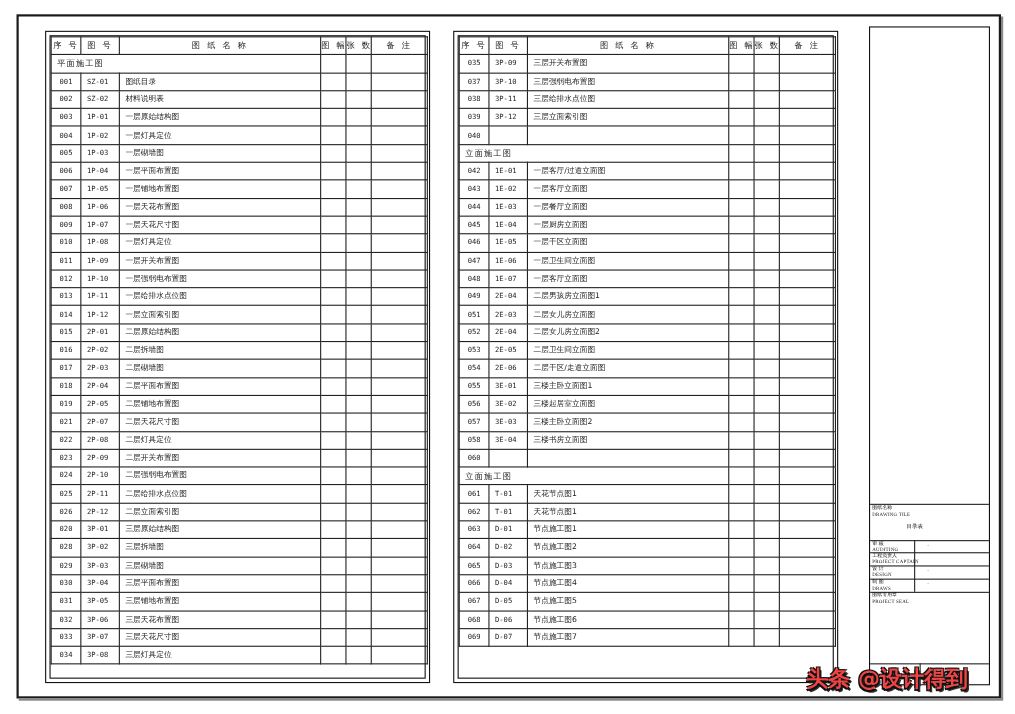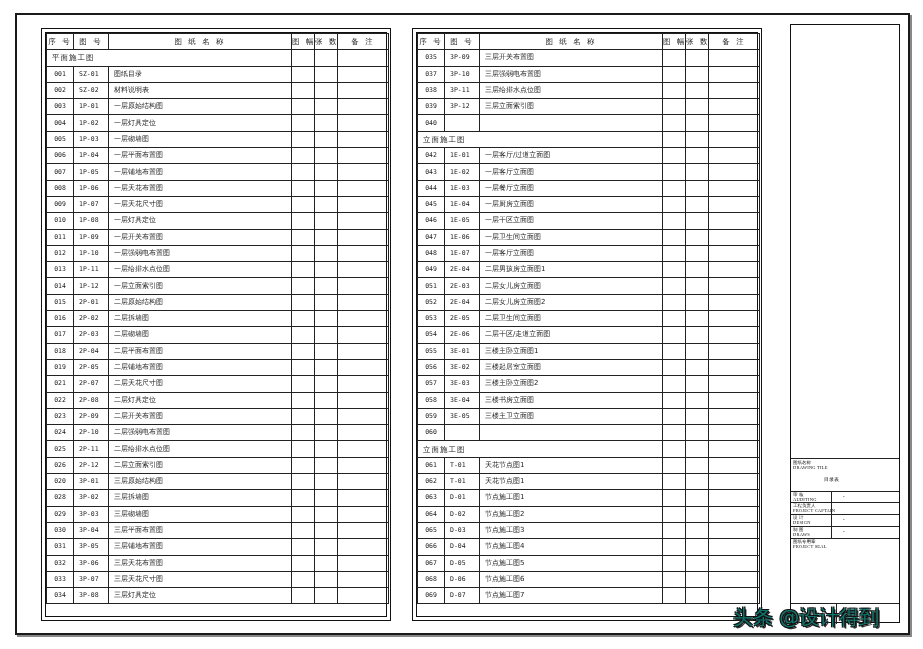--- a/index.html
+++ b/index.html
@@ -11,21 +11,21 @@
   table.list td,table.list th{border:1px solid #222;height:15.3px;padding:0 0 0 5px;font-size:7px;line-height:15px;white-space:nowrap;overflow:hidden;font-weight:normal;text-align:left;}
   table.list th{text-align:center;padding:0;letter-spacing:2px;font-size:7.5px;}
   table.list td.num{text-align:center;padding:0;font-family:"DejaVu Sans Mono",monospace;font-size:6.5px;}
   table.list td.code{font-family:"DejaVu Sans Mono",monospace;font-size:6.5px;}
   table.list td.section{font-size:7.5px;letter-spacing:1px;}
   .titleblock{position:absolute;left:790px;top:24px;width:110px;height:599px;border:1.2px solid #111;box-sizing:border-box;}
   .tb-line{position:absolute;left:0;right:0;border-top:1px solid #222;}
   .tb-vline{position:absolute;border-left:1px solid #222;}
   .tb-text{position:absolute;font-size:4.5px;line-height:5px;color:#111;white-space:nowrap;}
   .tb-text.en{font-family:"Liberation Serif",serif;font-size:4.5px;letter-spacing:0.2px;}
-  .watermark{position:absolute;left:733px;top:604px;font-size:20px;color:#0f766e;font-weight:normal;
+  .watermark{position:absolute;left:733px;top:604px;font-size:20px;color:#ef4444;font-weight:bold;
     text-shadow:-1px -1px 0 #111,1px -1px 0 #111,-1px 1px 0 #111,1px 1px 0 #111,2px 2px 0 #333;letter-spacing:0px;white-space:nowrap;}
 </style>
 </head>
 <body>
 
 <div class="frame"></div>
 
 <div class="sheet" style="left:41px;top:28px;width:350px;height:593px;">
   <div class="sheet-inner">
     <table class="list" id="left-table">
@@ -513,28 +513,20 @@
           </tr>
           <tr>
             <td class="num">058</td>
             <td class="code">3E-04</td>
             <td>三楼书房立面图</td>
             <td></td>
             <td></td>
             <td></td>
           </tr>
           <tr>
-            <td class="num">059</td>
-            <td class="code">3E-05</td>
-            <td>三楼主卫立面图</td>
-            <td></td>
-            <td></td>
-            <td></td>
-          </tr>
-          <tr>
             <td class="num">060</td>
             <td class="code"></td>
             <td></td>
             <td></td>
             <td></td>
             <td></td>
           </tr>
           <tr>
             <td colspan="3" class="section">立面施工图</td>
             <td></td>

